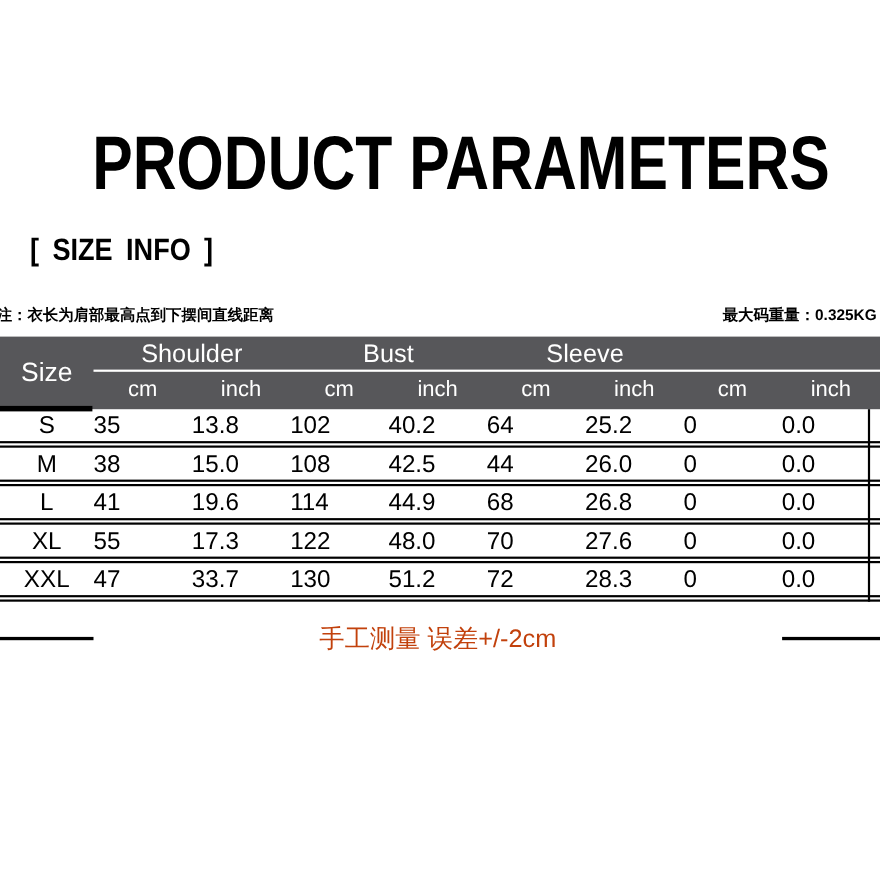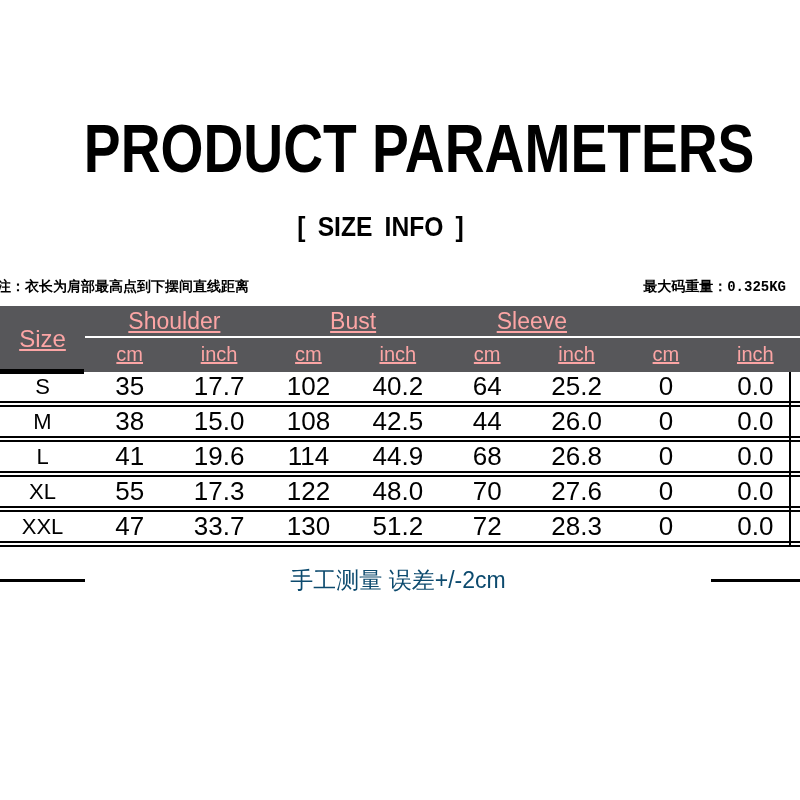--- a/index.html
+++ b/index.html
@@ -8,62 +8,62 @@
 
   .page { position:absolute; top:0; left:0; width:800px; height:800px; background:#fff; }
 
   
   .title-wrap { position:absolute; top:116px; left:0; width:800px; text-align:center; }
   .title {
     display:inline-block; font-size:69px; font-weight:bold; line-height:66px;
     letter-spacing:0px; white-space:nowrap;
     transform:scaleX(0.80); transform-origin:center;
   }
-  .subtitle-wrap { position:absolute; top:212px; left:0; width:762px; text-align:center; }
+  .subtitle-wrap { position:absolute; top:212px; left:16px; width:762px; }
   .subtitle {
     display:inline-block; font-size:28px; font-weight:bold; line-height:30px;
     word-spacing:6px; transform:scaleX(0.88); transform-origin:center; white-space:nowrap;
   }
 
   
   .note-row { position:absolute; top:274px; left:0; width:800px; height:26px;
     display:flex; justify-content:space-between; align-items:center;
     font-size:14px; font-weight:bold; }
   .note-left { margin-left:-3px; white-space:nowrap; }
-  .note-right { margin-right:14px; white-space:nowrap;font-family:Liberation Mono, monospace; }
+  .note-right { margin-right:3px; white-space:nowrap; }
 
   
   .size-table { position:absolute; top:306px; left:0; width:800px; }
 
-  .thead { display:flex; height:66px; background:#57575a; color:#fca5a5; position:relative;text-decoration:underline; }
+  .thead { display:flex; height:66px; background:#57575a; color:#ffffff; position:relative; }
   .corner-cell { width:85px; display:flex; align-items:center; justify-content:center;
     font-size:24px; }
   .head-right { width:715px; display:flex; flex-direction:column; }
   .group-row { height:40px; display:flex; align-items:center; }
   .group-cell { width:25%; text-align:center; font-size:23px; }
   .head-divider { height:2px; background:#ffffff; }
   .sub-row { height:45px; display:flex; align-items:center; }
   .sub-cell { width:12.5%; text-align:center; font-size:20px; }
   .corner-underline { position:absolute; top:63px; left:0; width:84px; height:5px;
     background:#000; z-index:3; }
 
   .tbody { position:relative; }
   .trow { display:flex; height:29px; align-items:center; }
   .c-size { width:85px; text-align:center; font-size:22px; }
   .vals { width:715px; display:flex; }
-  .c-val { width:12.5%; text-align:center; font-size:26px; }
+  .c-val { width:12.5%; text-align:left; font-size:22px; }
   .tsep { height:6px; border-top:2px solid #000; border-bottom:2px solid #000; }
   .right-border { position:absolute; top:0; left:789px; width:2px; height:175px; background:#000; }
 
   
   .footer { position:absolute; top:565px; left:0; width:800px; height:30px;
     display:flex; align-items:center; }
   .footer-line-left  { width:85px; height:3px; background:#000; }
   .footer-line-right { width:89px; height:3px; background:#000; }
-  .footer-text { flex:1; text-align:center; font-size:23px; color:#0c4a6e; }
+  .footer-text { flex:1; text-align:center; font-size:23px; color:#c2410c; }
 </style>
 </head>
 <body>
 
 <div class="page">
 
   <div class="title-wrap">
     <div class="title">PRODUCT PARAMETERS</div>
   </div>
 
@@ -100,21 +100,21 @@
       </div>
       <div class="corner-underline"></div>
     </div>
 
     <div class="tbody">
 
       <div class="trow">
         <div class="c-size">S</div>
         <div class="vals">
           <div class="c-val">35</div>
-          <div class="c-val">17.7</div>
+          <div class="c-val">13.8</div>
           <div class="c-val">102</div>
           <div class="c-val">40.2</div>
           <div class="c-val">64</div>
           <div class="c-val">25.2</div>
           <div class="c-val">0</div>
           <div class="c-val">0.0</div>
         </div>
       </div>
       <div class="tsep"></div>
 

